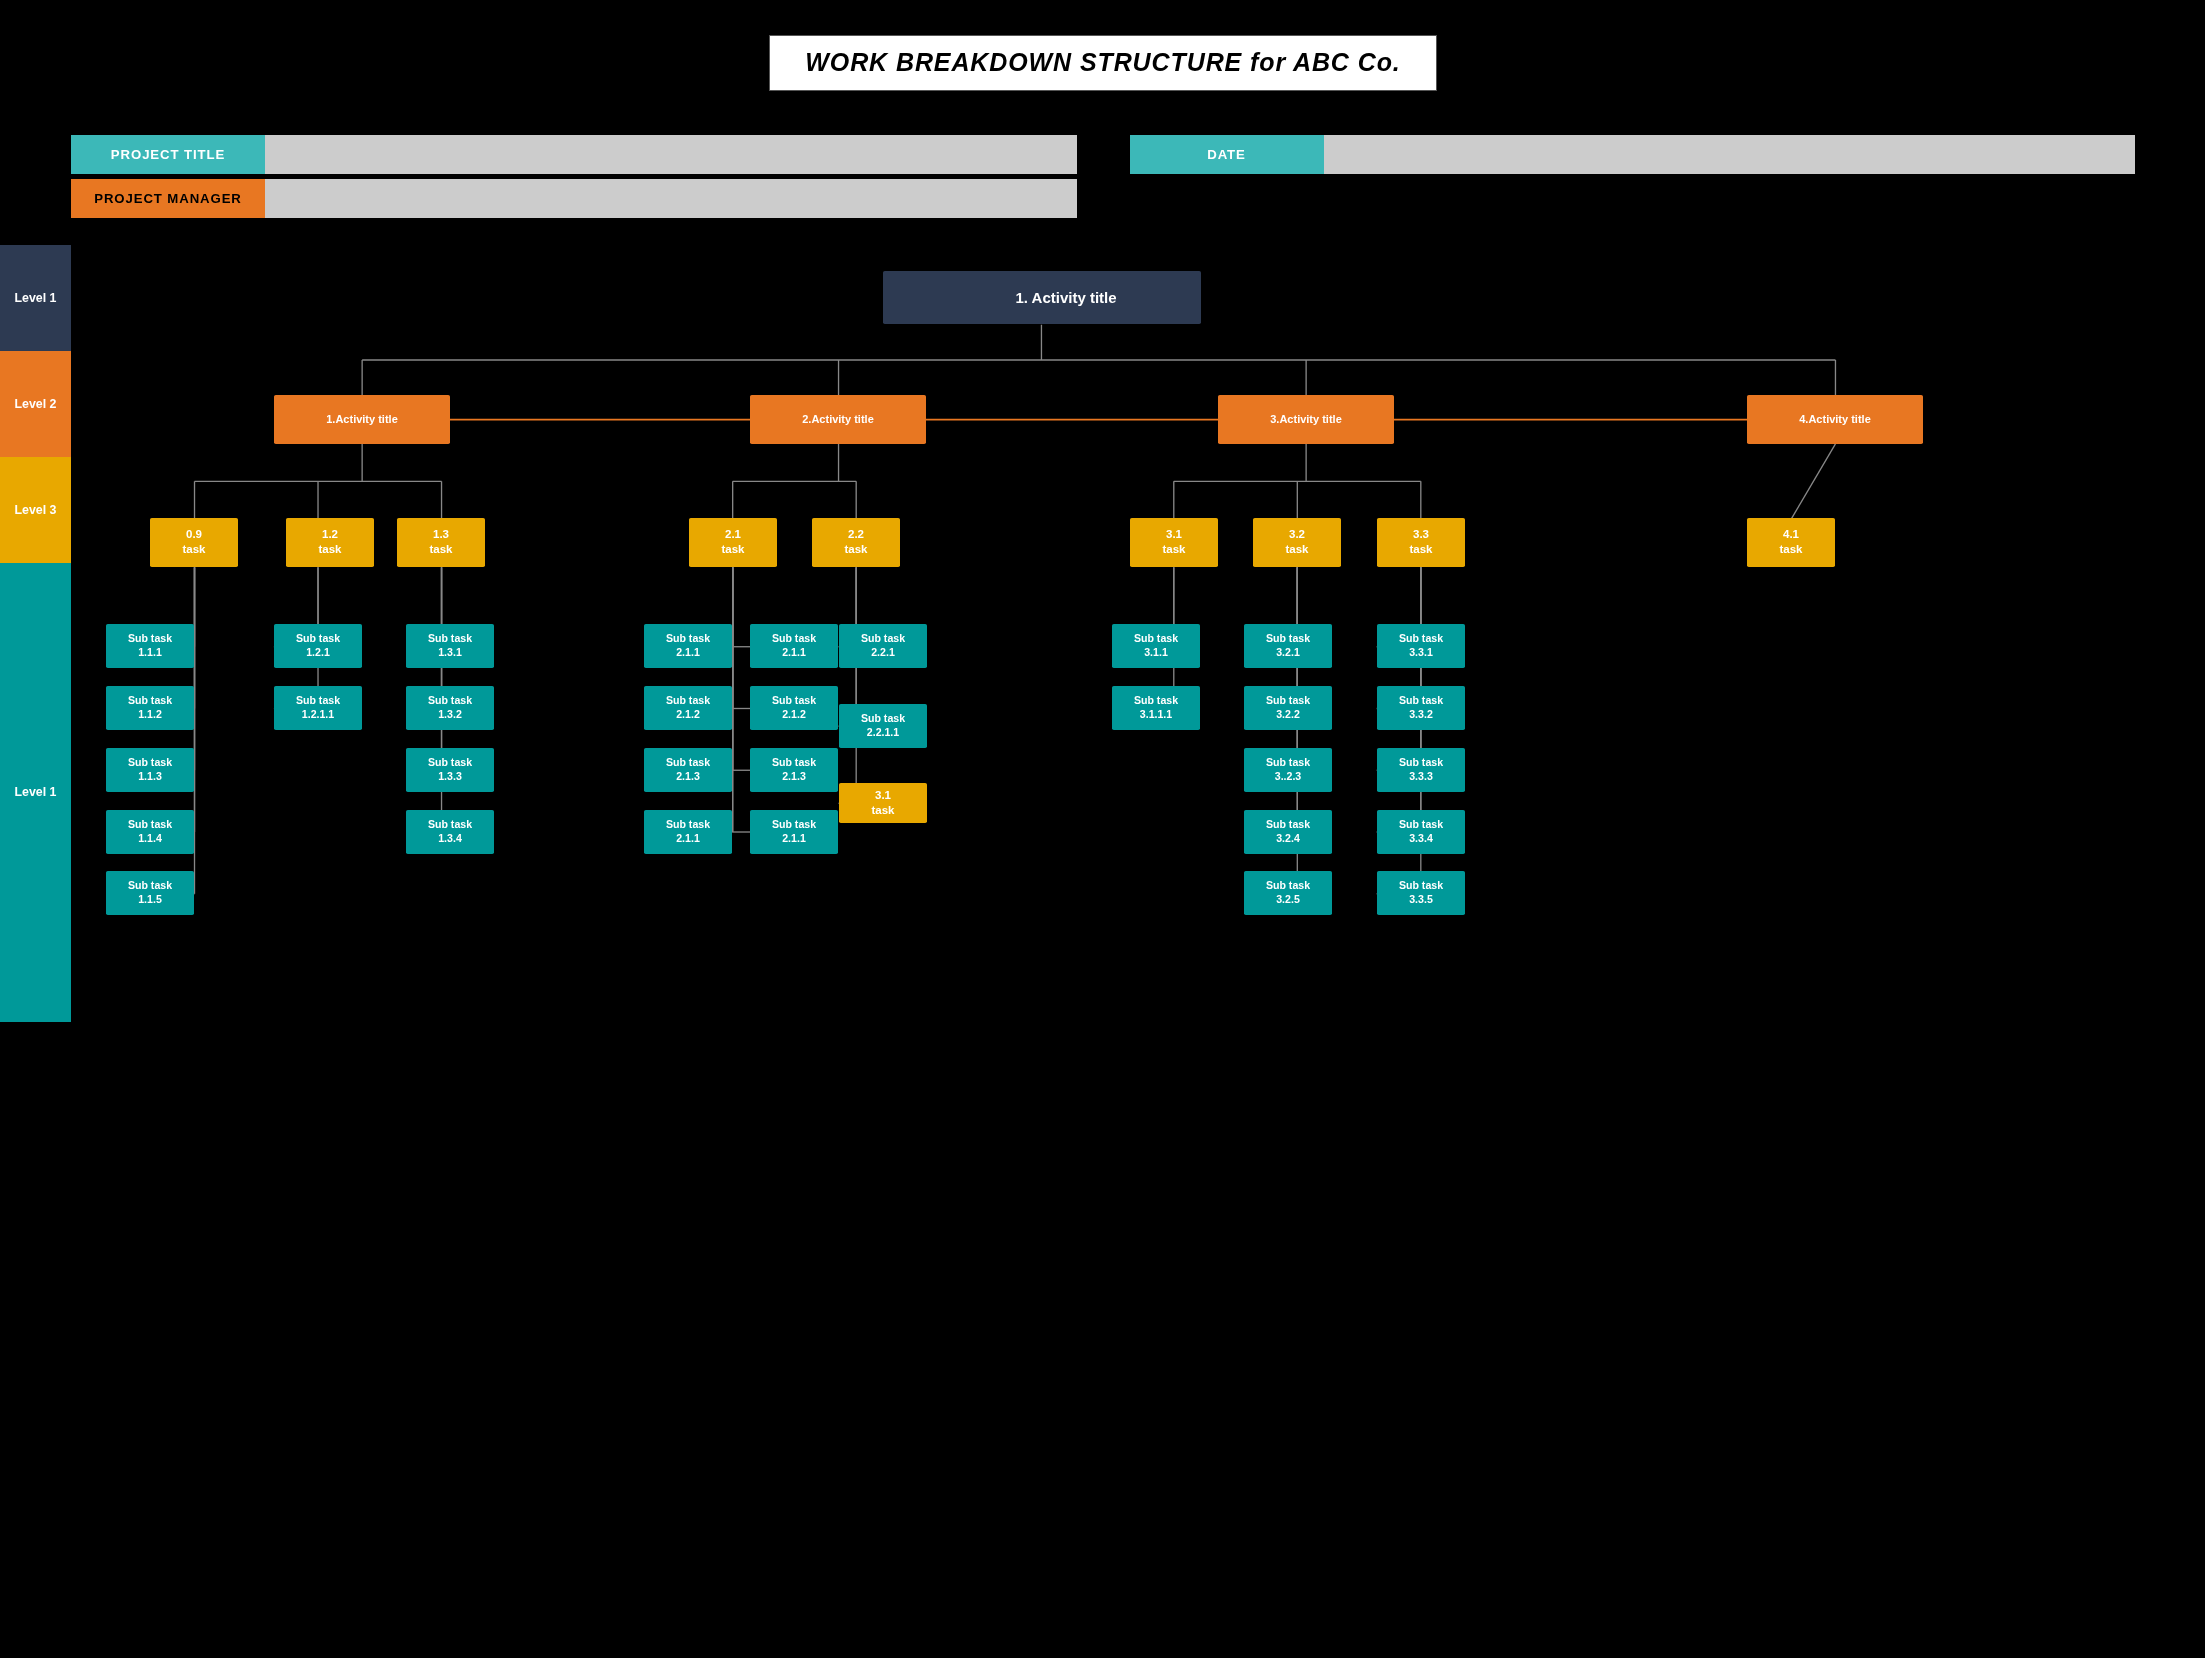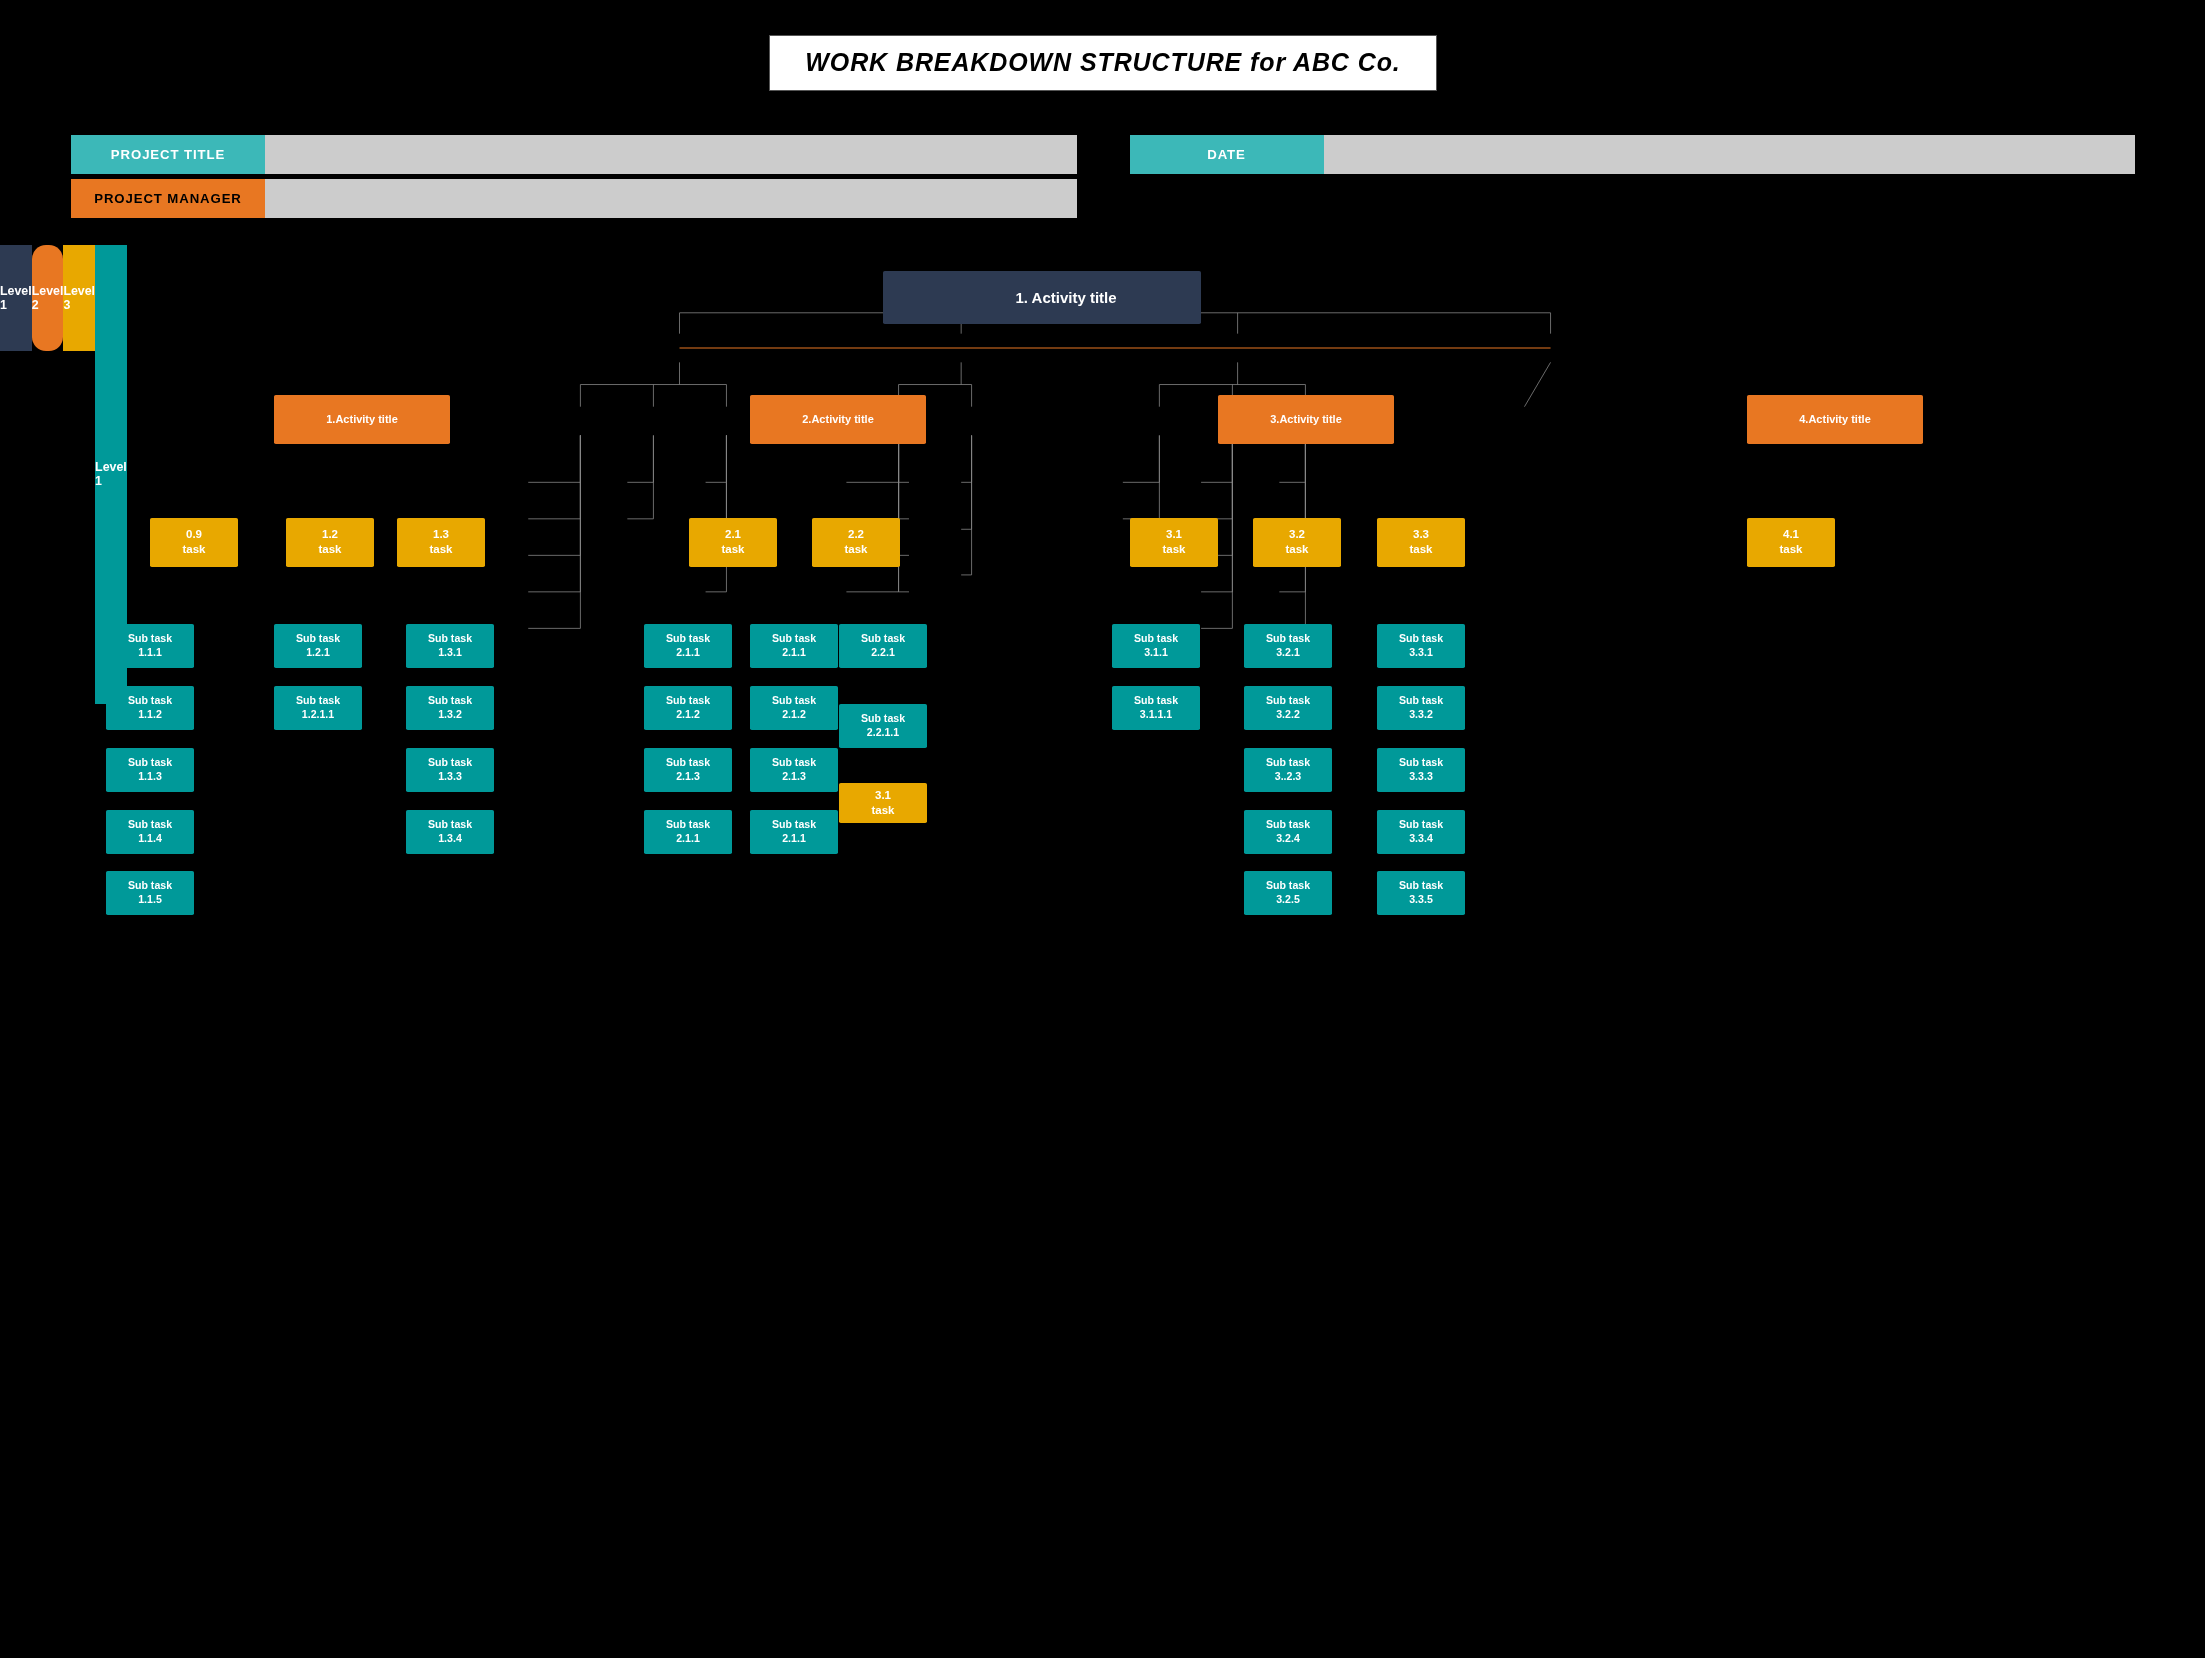--- a/index.html
+++ b/index.html
@@ -66,34 +66,34 @@
     .wbs-area {
       display: flex;
       margin: 17.6px 0;
       position: relative;
     }
 
     
     .level-sidebar {
       width: 71px;
       display: flex;
-      flex-direction: row;
+      flex-direction: column;
       flex-shrink: 0;
     }
     .level-block {
       display: flex;
       align-items: center;
       justify-content: center;
       font-size: 12.4px;
       font-weight: bold;
       color: #fff;
       writing-mode: horizontal-tb;
     }
     .level-block.dark-blue { background: #2d3a52; }
-    .level-block.orange { background: #e87722; border-radius: 14px; }
+    .level-block.orange { background: #e87722; }
     .level-block.gold { background: #e8a800; }
     .level-block.teal { background: #009999; }
 
     
     .diagram {
       flex: 1;
       position: relative;
       padding: 17.6px 0;
     }
 

